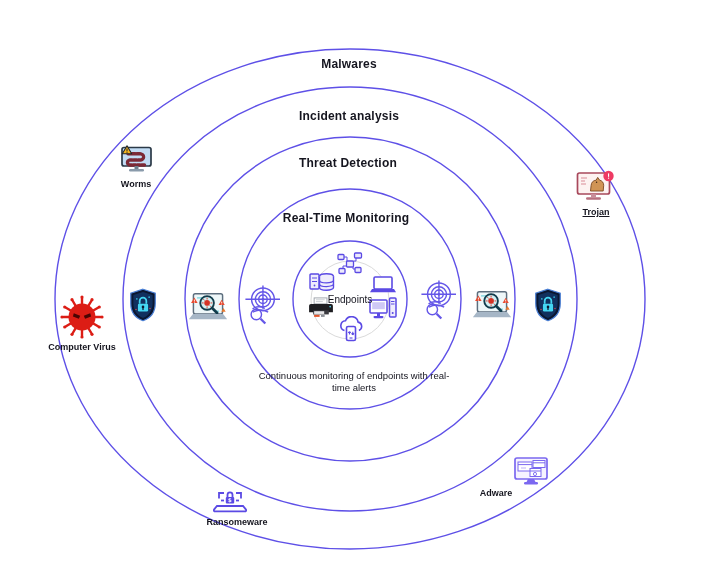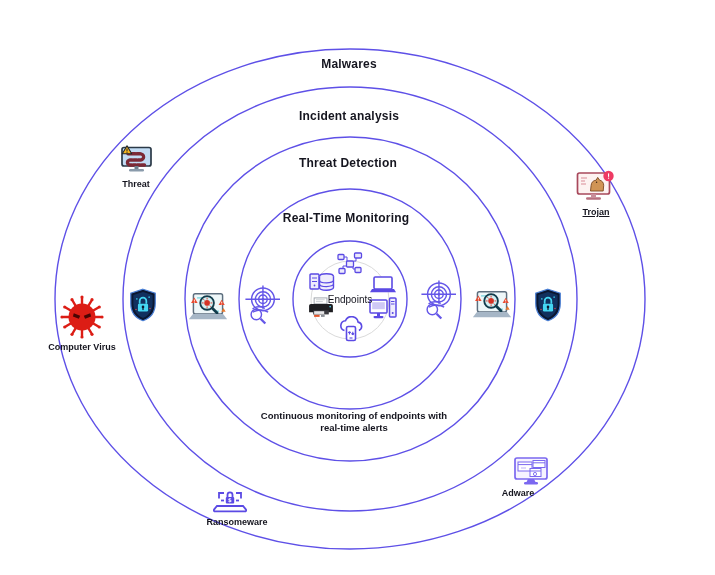--- a/index.html
+++ b/index.html
@@ -1,20 +1,20 @@
 <!DOCTYPE html>
 <html><head>
 <meta charset="utf-8">
 <style>
   html,body{margin:0;padding:0;background:#fff;}
   #canvas{position:relative;width:715px;height:575px;background:#fff;overflow:hidden;
           font-family:"Liberation Sans", sans-serif;}
   .abs{position:absolute;transform:translate(-50%,-50%);}
   .ring-label{font-size:12px;font-weight:bold;color:#15151f;letter-spacing:.2px;white-space:nowrap;text-align:center;}
-  .desc{font-size:9.5px;font-weight:bold;color:#15151f;line-height:1.3;text-align:center;margin-top:40px;}
+  .desc{font-size:9.5px;font-weight:normal;color:#15151f;line-height:1.3;text-align:center;}
   .threat-label{font-size:9px;font-weight:bold;color:#15151f;white-space:nowrap;text-align:center;}
   .endpoints-label{font-size:10px;font-weight:normal;color:#15151f;white-space:nowrap;}
   svg.scene{position:absolute;left:0;top:0;}
 </style>
 </head>
 <body>
 
 <div id="canvas">
 
   <svg class="scene" width="715" height="575" viewBox="0 0 715 575">
@@ -258,19 +258,19 @@
 
   <div class="abs ring-label" style="left:349px;top:64px;">Malwares</div>
   <div class="abs ring-label" style="left:349px;top:116px;">Incident analysis</div>
   <div class="abs ring-label" style="left:348px;top:163px;">Threat Detection</div>
   <div class="abs ring-label" style="left:346px;top:218px;">Real-Time Monitoring</div>
 
   <div class="abs endpoints-label" style="left:350px;top:299px;">Endpoints</div>
 
   <div class="abs desc" style="left:354px;top:382px;width:205px;">Continuous monitoring of endpoints with real-time alerts</div>
 
-  <div class="abs threat-label" style="left:136px;top:184px;">Threat</div>
+  <div class="abs threat-label" style="left:136px;top:184px;">Worms</div>
   <div class="abs threat-label" style="left:596px;top:212px;text-decoration:underline;">Trojan</div>
   <div class="abs threat-label" style="left:82px;top:347px;">Computer Virus</div>
   <div class="abs threat-label" style="left:237px;top:522px;">Ransomeware</div>
-  <div class="abs threat-label" style="left:518px;top:493px;">Adware</div>
+  <div class="abs threat-label" style="left:496px;top:493px;">Adware</div>
 
 </div>
 
 </body></html>

